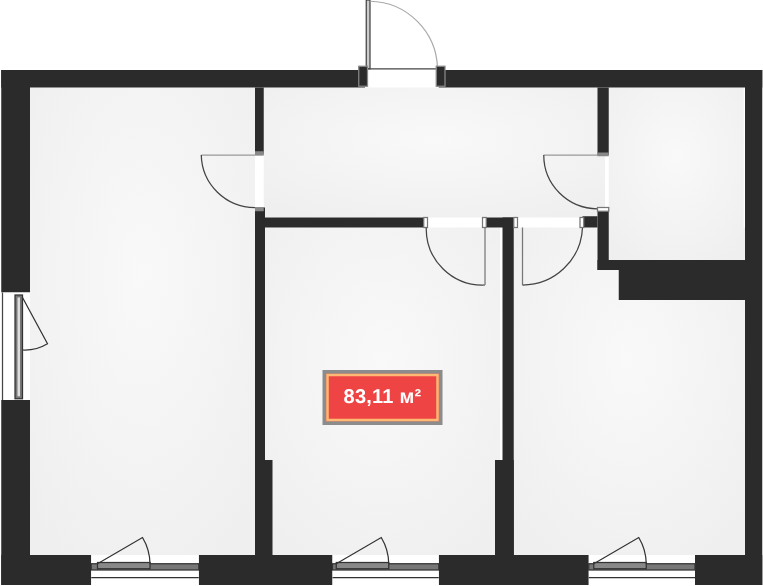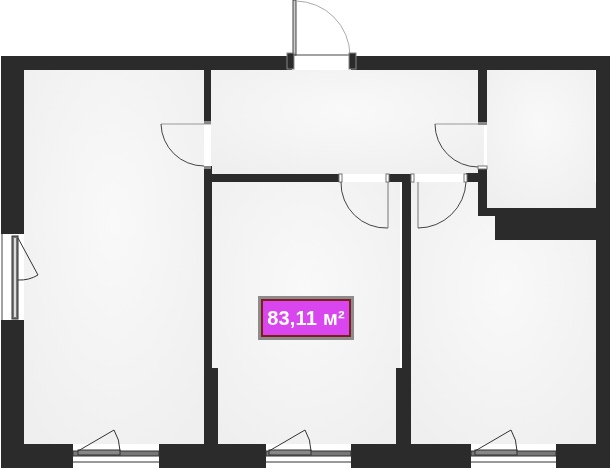--- a/index.html
+++ b/index.html
@@ -9,26 +9,26 @@
       position: absolute;
       left: 258px; top: 296px;
       width: 96px; height: 44px;
       background: #8c8c8c;
       box-sizing: border-box;
       padding: 3px;
     }
     .area-badge-inner {
       width: 100%; height: 100%;
       box-sizing: border-box;
-      border: 2px solid #7f1d1d;
-      background: #d946ef;
+      border: 2px solid #fdba74;
+      background: #ef4444;
       color: #ffffff;
       font-family: "Liberation Sans", sans-serif;
       font-weight: bold;
-      font-size: 20px;
+      font-size: 16px;
       display: flex; align-items: center; justify-content: center;
       letter-spacing: 0.2px;
     }
   </style>
 </head>
 <body>
 
 <svg id="plan" viewBox="0 0 610 469" xmlns="http://www.w3.org/2000/svg">
   <defs>
     <radialGradient id="floorGrad" cx="50%" cy="40%" r="70%">

